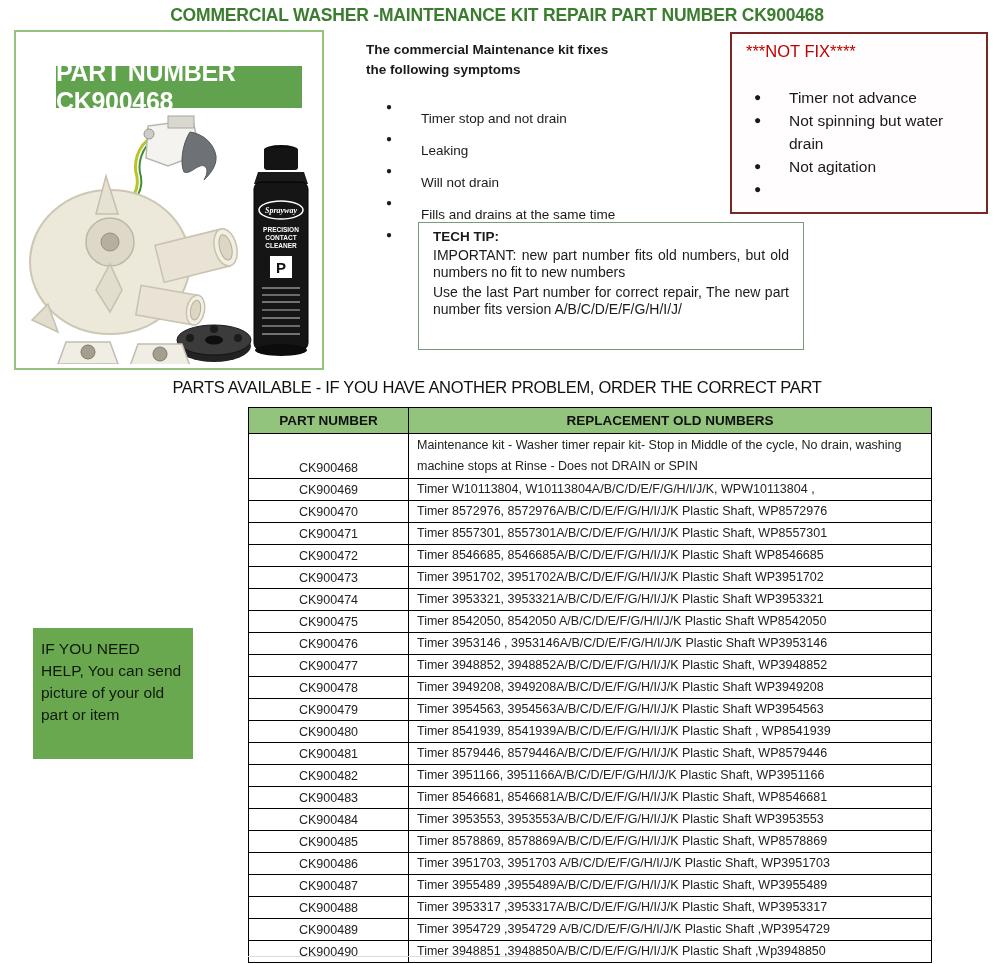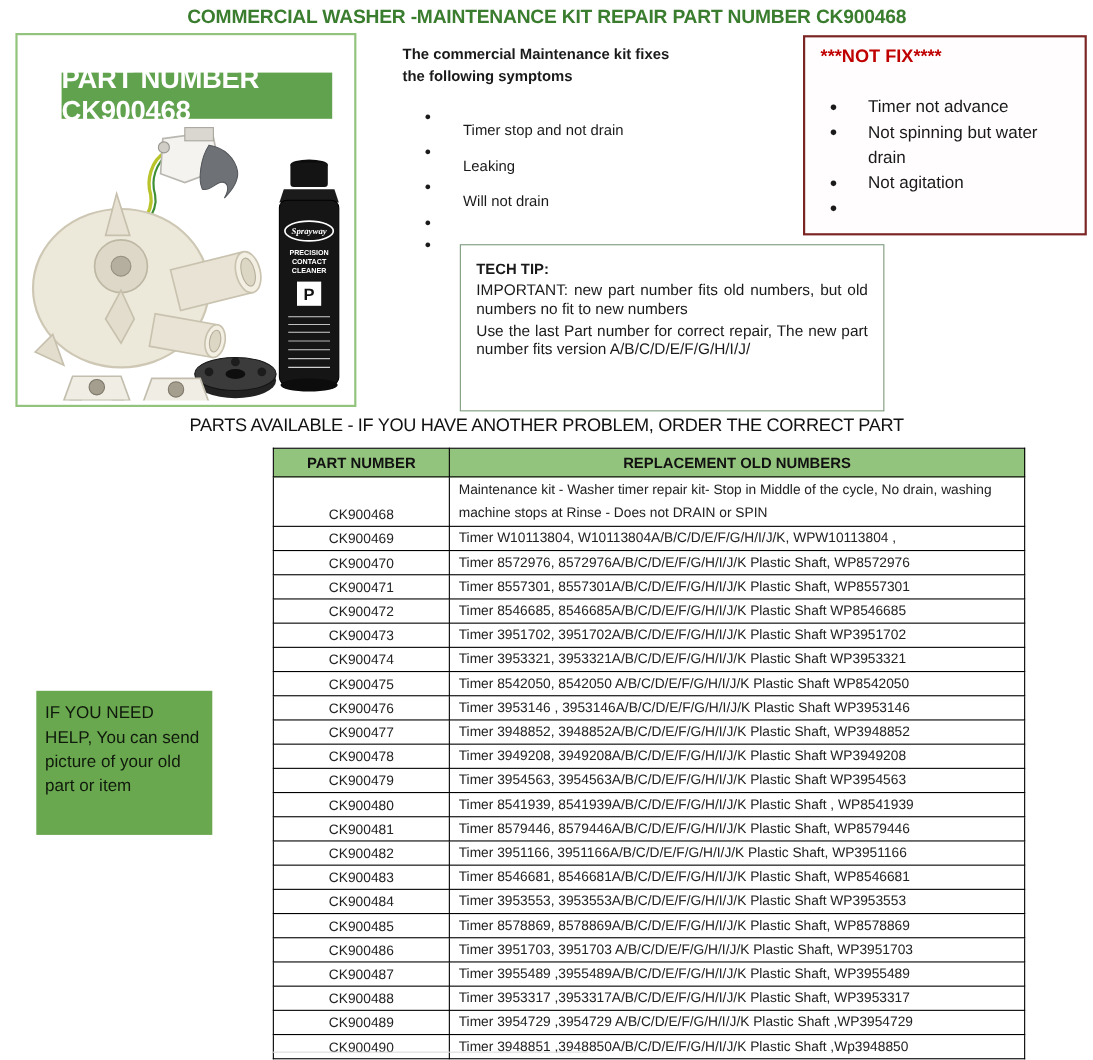--- a/index.html
+++ b/index.html
@@ -29,29 +29,29 @@
   .bullet-list{margin:0;padding:0;list-style:none;}
   .symptoms .bullet-list{margin-top:17px;}
   .bullet-row{display:flex;align-items:flex-start;line-height:20px;font-size:13.5px;}
   .bullet-row .dot{width:10px;margin-left:20px;margin-right:25px;font-size:10px;line-height:20px;}
   .symptoms .bullet-text{width:215px;margin-top:12px;}
   
   .notfix-box{
     position:absolute;left:730px;top:32px;width:254px;height:178px;
     border:2px solid #7b2525;background:#fffdfd;
   }
-  .notfix-title{position:absolute;left:14px;top:8px;font-size:16.5px;font-weight:bold;color:#c00000;}
+  .notfix-title{position:absolute;left:14px;top:8px;font-size:16.5px;font-weight:normal;color:#c00000;}
   .notfix-box .bullet-list{position:absolute;left:8px;top:52px;}
   .notfix-box .bullet-row{font-size:15.5px;line-height:23px;}
   .notfix-box .bullet-row .dot{margin-left:14px;margin-right:25px;font-size:12px;line-height:23px;}
   .notfix-box .bullet-text{width:178px;}
   
   .techtip-box{
-    position:absolute;left:418px;top:222px;width:386px;height:152px;
-    border:1.5px solid #7d997d;background:#fff;box-sizing:border-box;padding:14px 14px;
+    position:absolute;left:418px;top:222px;width:386px;height:128px;
+    border:1.5px solid #7d997d;background:#fff;box-sizing:border-box;padding:6px 14px;
   }
   .techtip-title{font-weight:bold;font-size:13.5px;}
   .techtip-para{font-size:14px;line-height:17px;text-align:justify;margin-top:3px;}
   
   .parts-heading{
     position:absolute;top:378px;left:0;right:0;text-align:center;
     font-size:16.5px;color:#111;letter-spacing:-0.3px;
   }
   
   .parts-table-wrap{position:absolute;left:248px;top:407px;}
@@ -176,20 +176,21 @@
         <span class="bullet-text">Leaking</span>
       </li>
 
       <li class="bullet-row">
         <span class="dot">●</span>
         <span class="bullet-text">Will not drain</span>
       </li>
 
       <li class="bullet-row">
         <span class="dot">●</span>
+        <span class="bullet-text">Fills and drains at the same time</span>
       </li>
 
       <li class="bullet-row">
         <span class="dot">●</span>
         <span class="bullet-text">Not Rinse, Stop in rinse and no drain</span>
       </li>
     </ul>
 </div>
 
 <div class="notfix-box">

